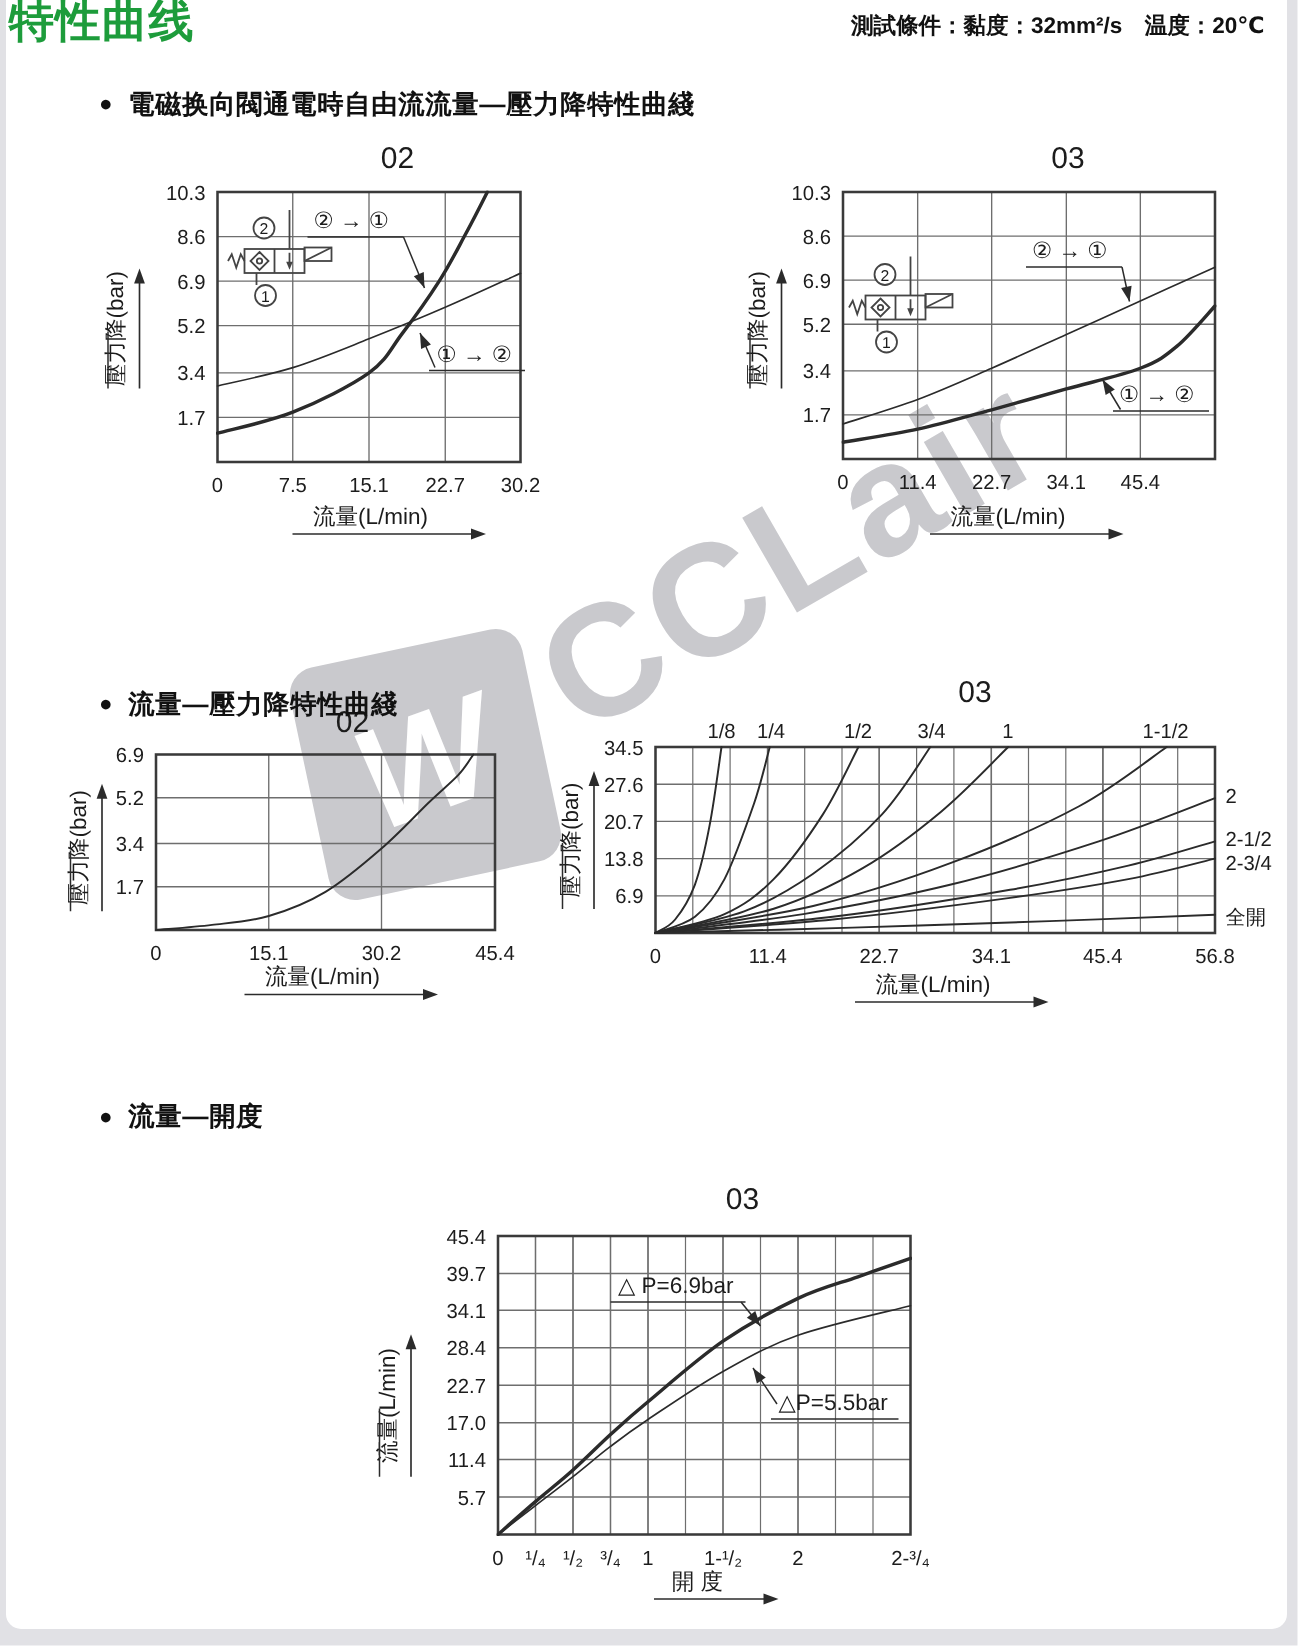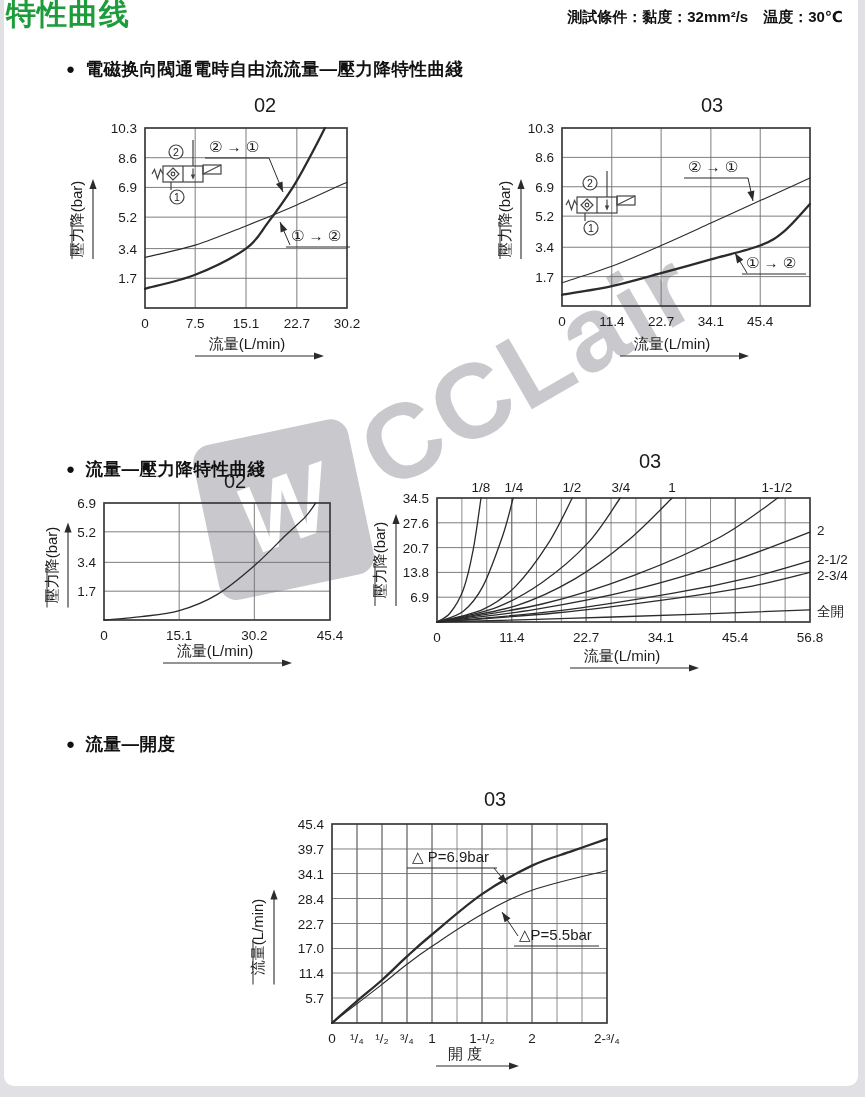--- a/index.html
+++ b/index.html
@@ -55,21 +55,21 @@
 
 <div class="watermark">
   <div class="wm-logo">
     <span>W</span>
   </div>
   <div class="wm-text">CCLair</div>
 </div>
 
 <h1 class="page-title">特性曲线</h1>
 
-<div class="conditions">測試條件：黏度：32mm²/s　温度：30℃</div>
+<div class="conditions">測試條件：黏度：32mm²/s　温度：20℃</div>
 
 <div class="section-heading" style="left:66px;top:57px;">
   <span class="bullet">●</span><span>電磁换向閥通電時自由流流量—壓力降特性曲綫</span>
 </div>
 <div class="section-heading" style="left:66px;top:412px;margin-top:45px;">
   <span class="bullet">●</span><span>流量—壓力降特性曲綫</span>
 </div>
 <div class="section-heading" style="left:66px;top:732px;">
   <span class="bullet">●</span><span>流量—開度</span>
 </div>

